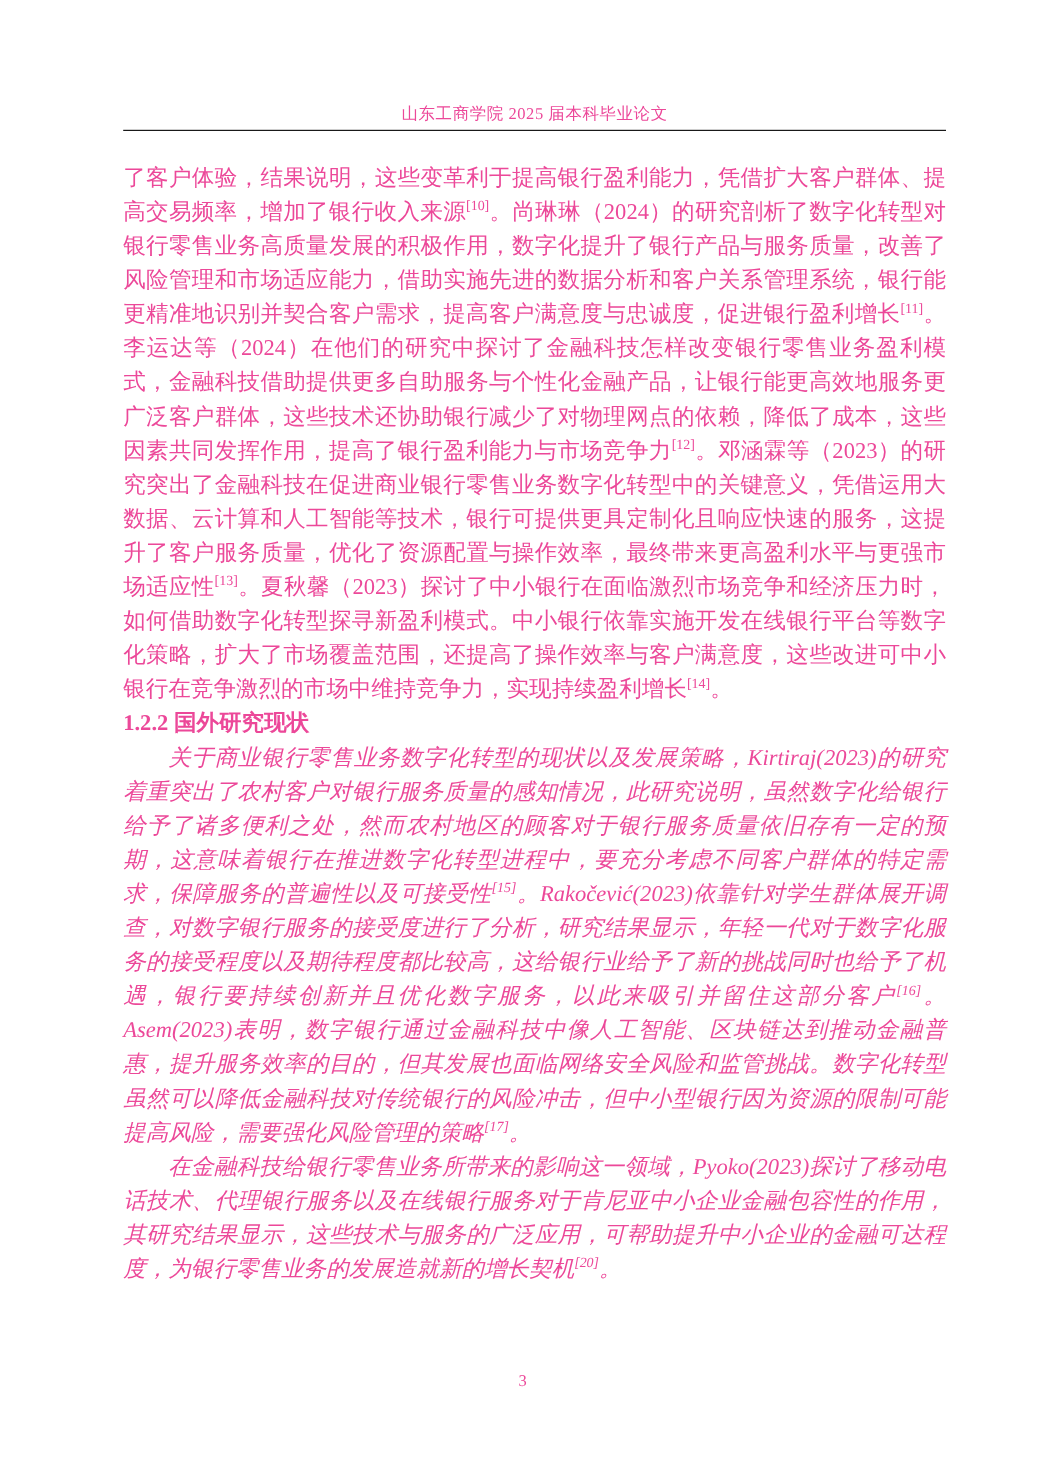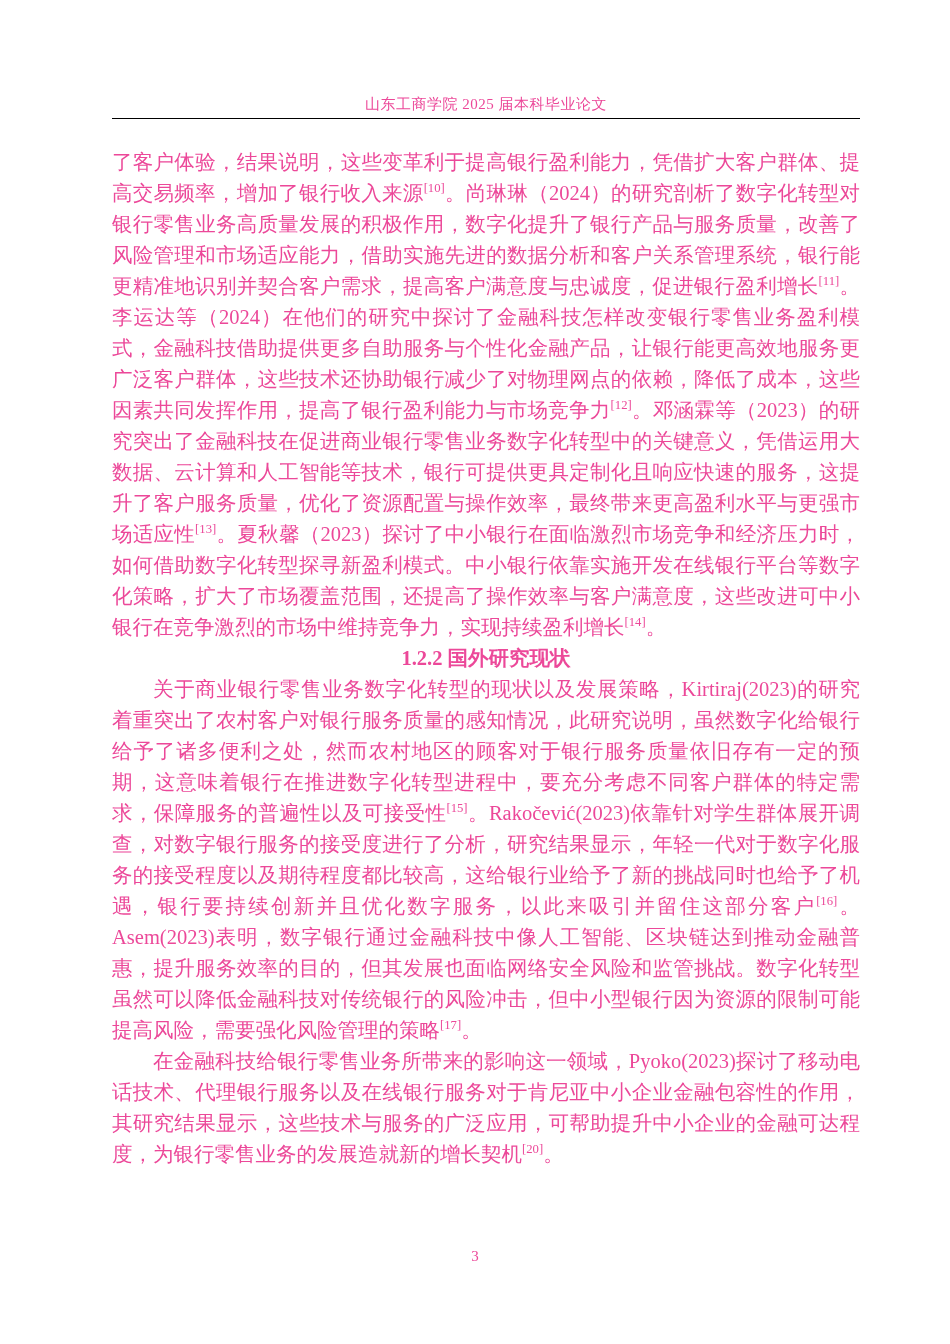--- a/index.html
+++ b/index.html
@@ -44,28 +44,29 @@
     text-align: justify;
     text-justify: inter-character;
     margin-top: 11px;
   }
   .para {
     margin: 0;
     padding: 0;
   }
   .para.indent {
     text-indent: 2em;
+    font-style: italic;
   }
   .heading {
     margin: 0;
     padding: 0;
     font-size: 20.5px;
     line-height: 31px;
     font-weight: bold;
-    text-align: center;
+    text-align: left;
   }
   sup.ref {
     font-size: 0.62em;
     line-height: 0;
     vertical-align: super;
   }
   .footer {
     position: absolute;
     bottom: 78px;
     left: 0;

